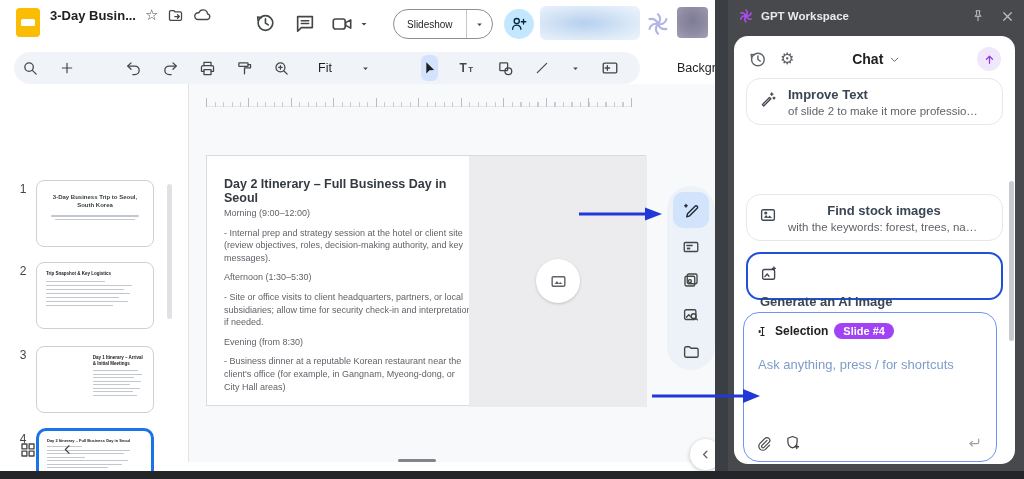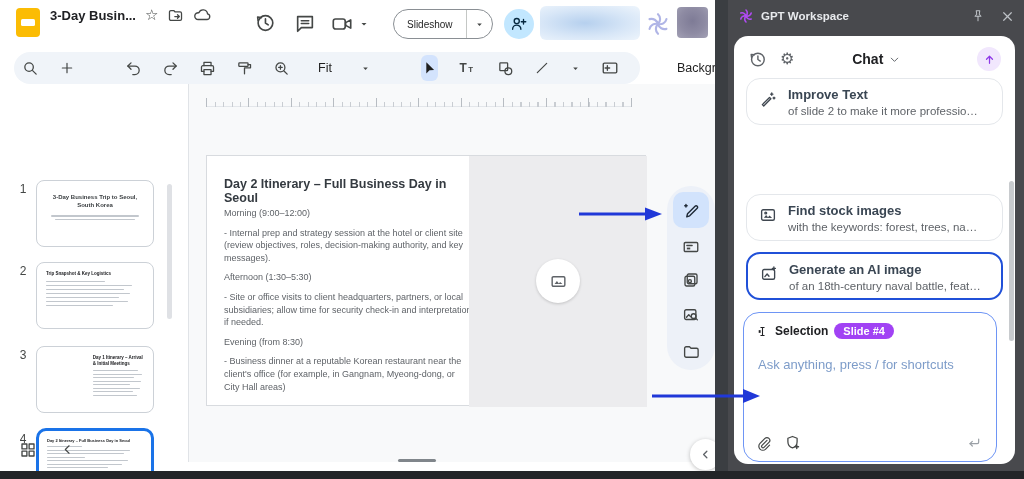--- a/index.html
+++ b/index.html
@@ -472,35 +472,35 @@
               <path d="M17 4v3M15.5 5.5h3M20 9.5v2.4M18.8 10.7h2.4"></path>
             </svg>
         </span>
         <span>
           <div class="ct">Improve Text</div>
           <div class="cs">of slide 2 to make it more professional</div>
         </span>
       </div>
 
 
-      <div class="card" style="top:158px;height:47px;">
+      <div class="card" style="top:158px;height:47px;text-align:center;">
         <span class="ic cicon">
           <svg class="i" width="18" height="18" viewBox="0 0 24 24" style="stroke:#3f4750;">
               <rect x="3.5" y="5" width="17" height="14" rx="2"></rect>
               <path d="M6.5 15.5l3-3.5 2.5 3 2-2.4 3.5 3.4" fill="#3f4750" stroke="none"></path>
               <circle cx="9" cy="9.3" r="1.2"></circle>
             </svg>
         </span>
         <span>
           <div class="ct">Find stock images</div>
           <div class="cs">with the keywords: forest, trees, natur...</div>
         </span>
       </div>
 
-      <div class="card hl" style="top:216px;height:48px;">
+      <div class="card hl" style="top:216px;height:48px;flex-direction:column;">
         <span class="ic cicon">
           <svg class="i" width="18" height="18" viewBox="0 0 24 24" style="stroke:#3f4750;">
               <rect x="3.5" y="6" width="16" height="13" rx="2"></rect>
               <path d="M6.5 15.5l3-3.5 2.5 3"></path>
               <path d="M18.5 2.5v4M16.5 4.5h4"></path>
             </svg>
         </span>
         <span>
           <div class="ct">Generate an AI image</div>
           <div class="cs">of an 18th-century naval battle, featuri...</div>

